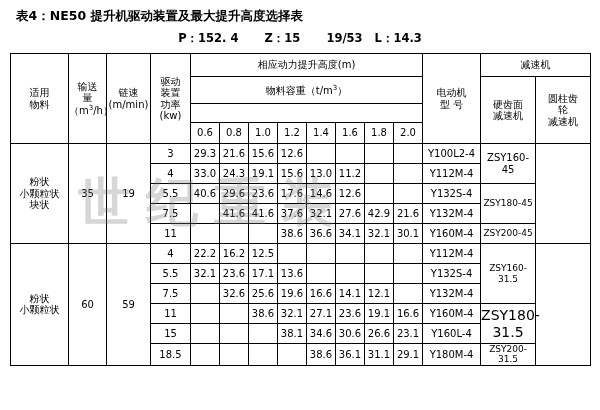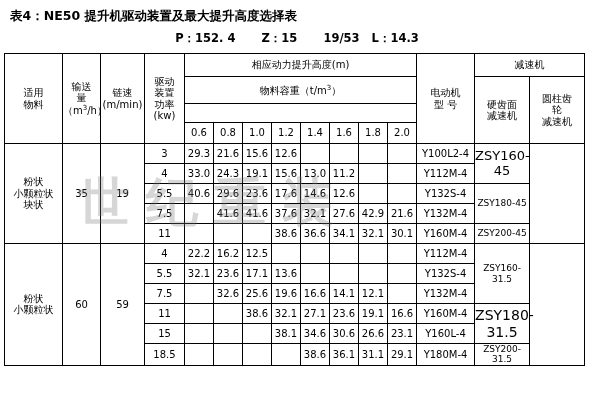--- a/index.html
+++ b/index.html
@@ -13,21 +13,21 @@
     font-family: "DejaVu Sans", "Liberation Sans", sans-serif;
     color: #000000;
     position: relative;
     overflow: hidden;
   }
   .page {
     position: relative;
     width: 600px;
     height: 410px;
     box-sizing: border-box;
-    padding: 8px 10px 0 4px;
+    padding: 8px 10px 0 10px;
   }
   .doc-title {
     font-size: 12.5px;
     font-weight: bold;
     letter-spacing: 0px;
     padding-left: 6px;
     margin-bottom: 6px;
     white-space: nowrap;
   }
   .param-line {
@@ -195,21 +195,21 @@
         <td>3</td>
         <td>29.3</td>
         <td>21.6</td>
         <td>15.6</td>
         <td>12.6</td>
         <td></td>
         <td></td>
         <td></td>
         <td></td>
         <td>Y100L2-4</td>
-        <td rowspan="2" style="font-size:13px">ZSY160-45</td>
+        <td rowspan="2" style="font-size:10px">ZSY160-45</td>
         <td rowspan="5"></td>
       </tr>
       <tr class="datarow">
         <td>4</td>
         <td>33.0</td>
         <td>24.3</td>
         <td>19.1</td>
         <td>15.6</td>
         <td>13.0</td>
         <td>11.2</td>

